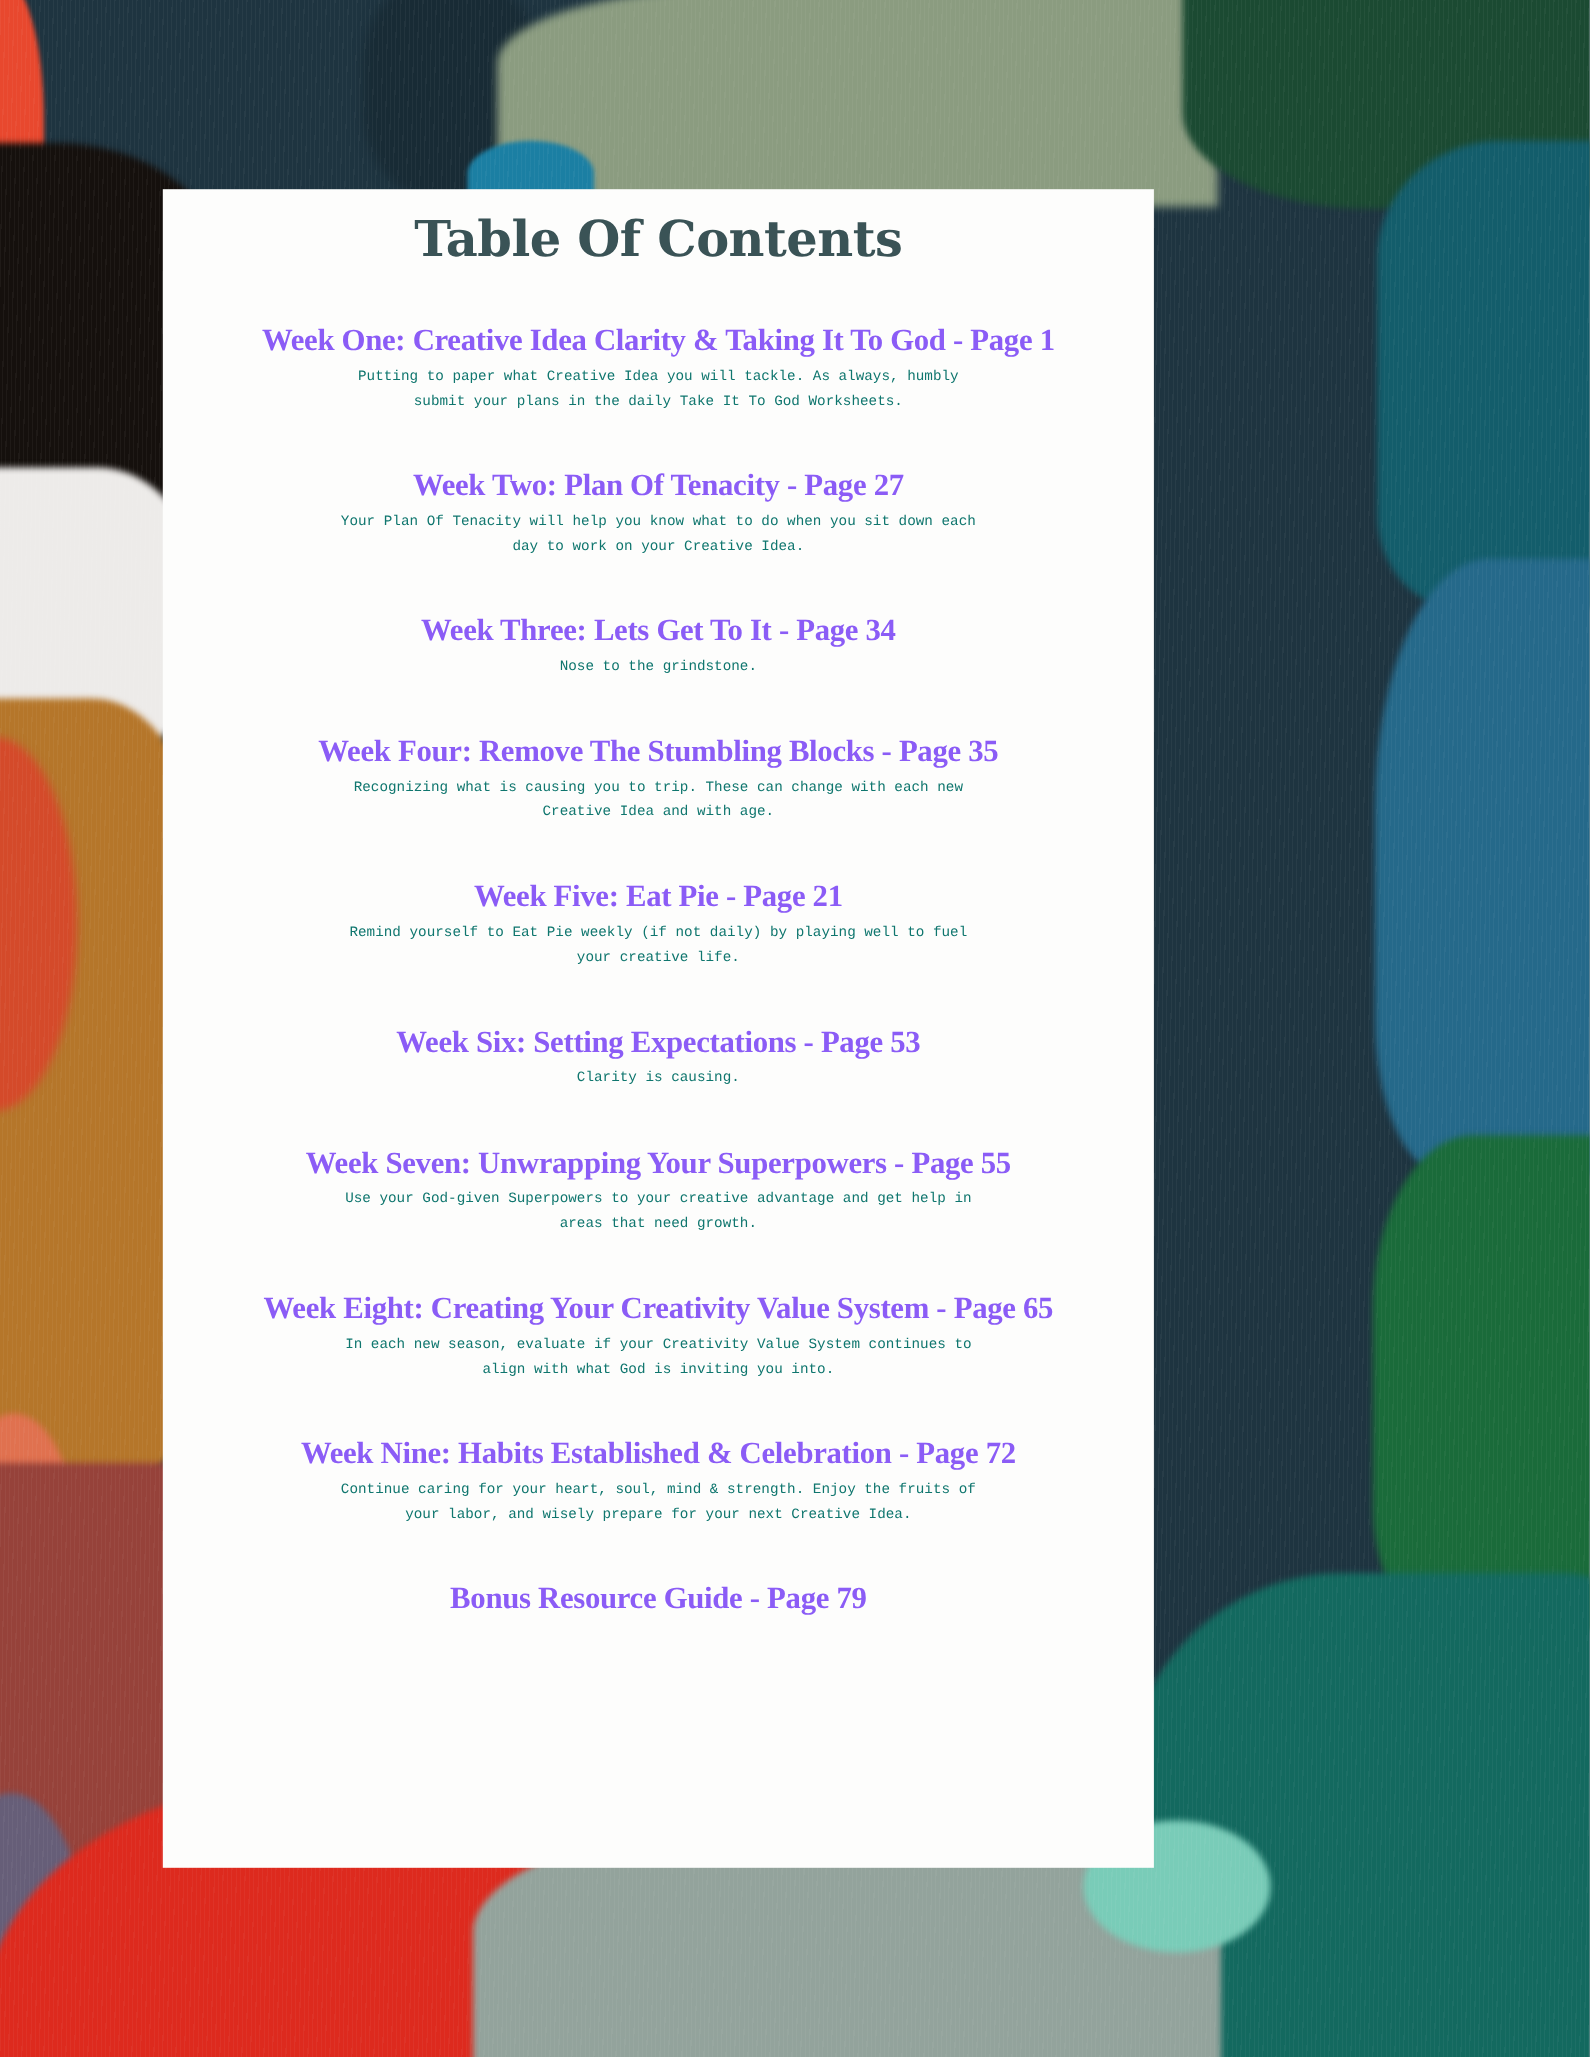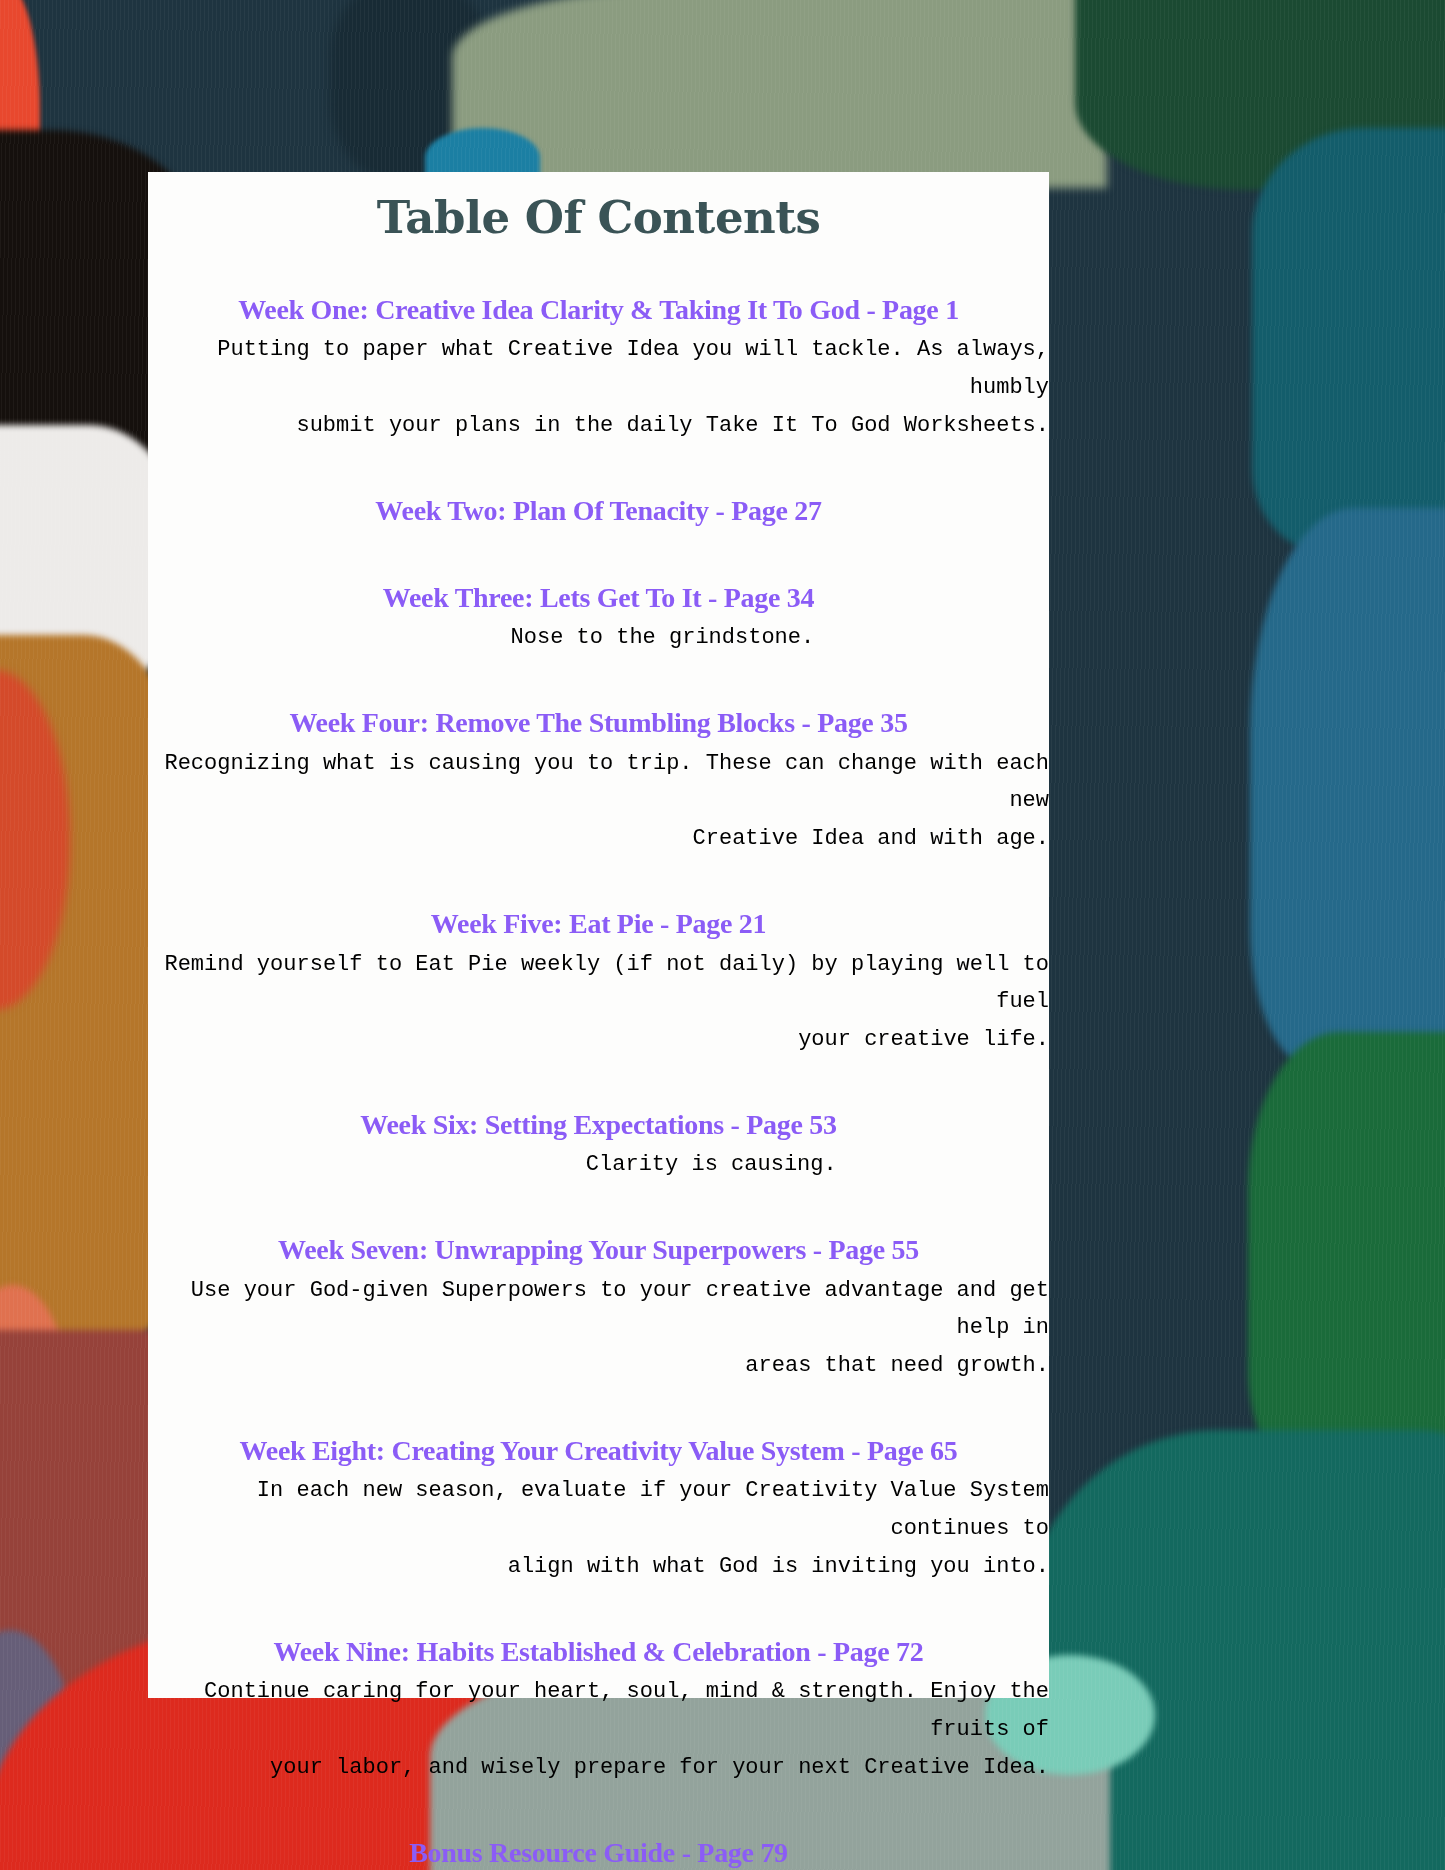--- a/index.html
+++ b/index.html
@@ -36,24 +36,23 @@
   .entry h2 {
     margin:0 0 3px 0;
     font-family:"Liberation Serif","DejaVu Serif",serif;
     font-weight:700; font-size:28px; line-height:1.3;
     letter-spacing:-0.3px;
     color:#8b5cf6;
   }
   .entry p {
     margin:0;
     font-family:"Liberation Mono","DejaVu Sans Mono",monospace;
-    font-size:22px; line-height:1.72;
-    color:#000000;
+    font-size:13px; line-height:1.72;
+    color:#0f766e;
     white-space:pre-line;
-    text-align:right;
   }
   .entry p:empty { display:none; }
 </style>
 </head>
 <body>
 
 <div class="bg">
 
   <div class="blob" style="left:330px;top:-20px;width:160px;height:200px;background:#182b35;border-radius:40%;filter:blur(5px);"></div>
   <div class="blob" style="left:452px;top:-12px;width:655px;height:200px;background:#8b9c80;border-radius:35% 0 0 12%;filter:blur(4px);"></div>
@@ -84,20 +83,22 @@
   <h1 class="title">Table Of Contents</h1>
 
   <section class="entry">
     <h2>Week One: Creative Idea Clarity &amp; Taking It To God - Page 1</h2>
     <p>Putting to paper what Creative Idea you will tackle. As always, humbly
 submit your plans in the daily Take It To God Worksheets.</p>
   </section>
 
   <section class="entry">
     <h2>Week Two: Plan Of Tenacity - Page 27</h2>
+    <p>Your Plan Of Tenacity will help you know what to do when you sit down each
+day to work on your Creative Idea.</p>
   </section>
 
   <section class="entry">
     <h2>Week Three: Lets Get To It - Page 34</h2>
     <p>Nose to the grindstone.</p>
   </section>
 
   <section class="entry">
     <h2>Week Four: Remove The Stumbling Blocks - Page 35</h2>
     <p>Recognizing what is causing you to trip. These can change with each new

